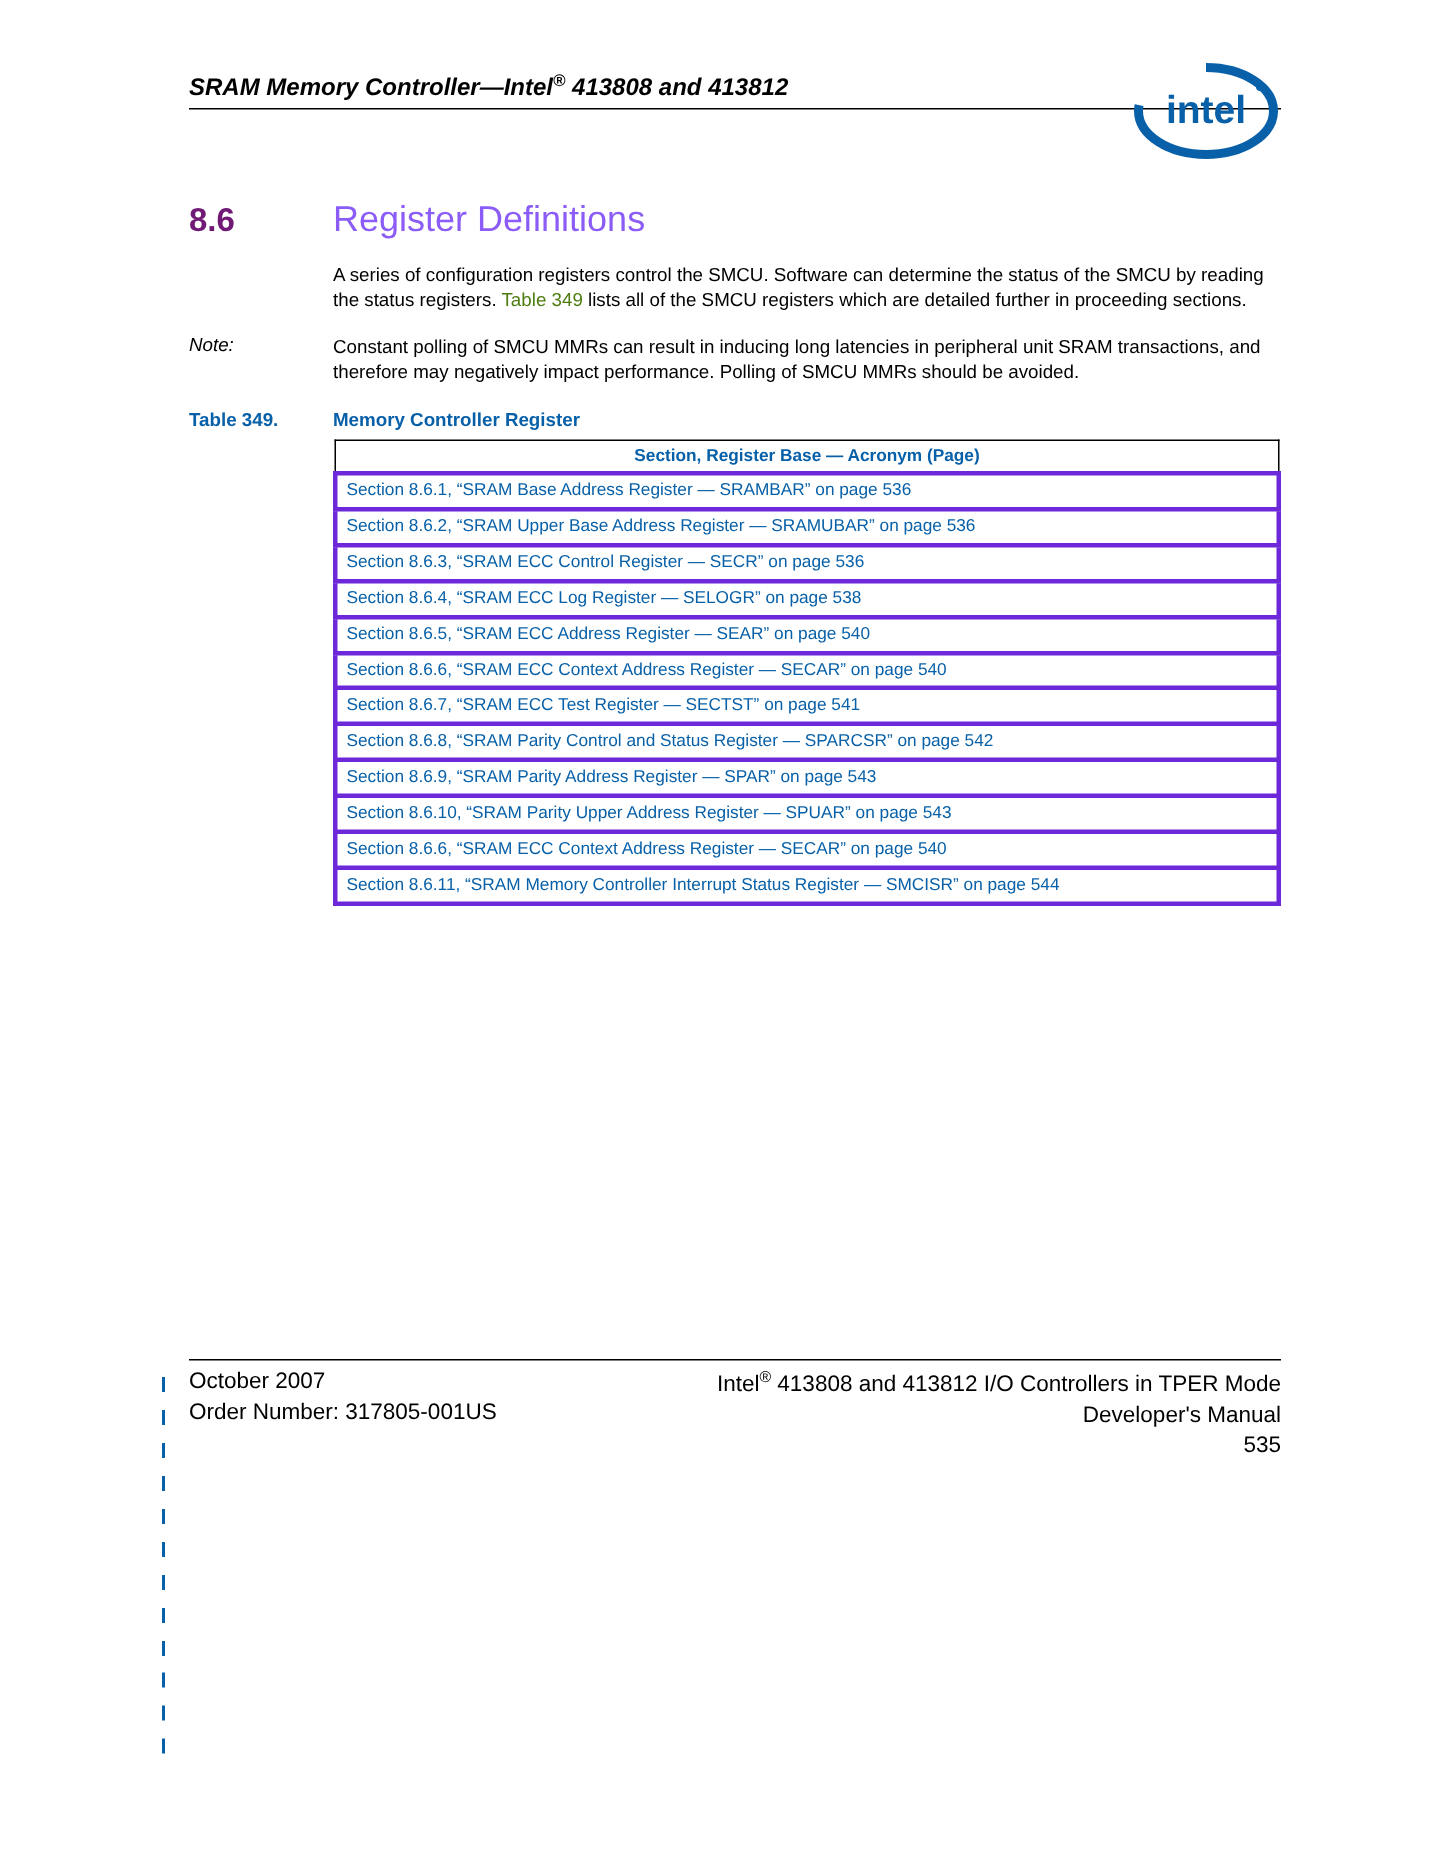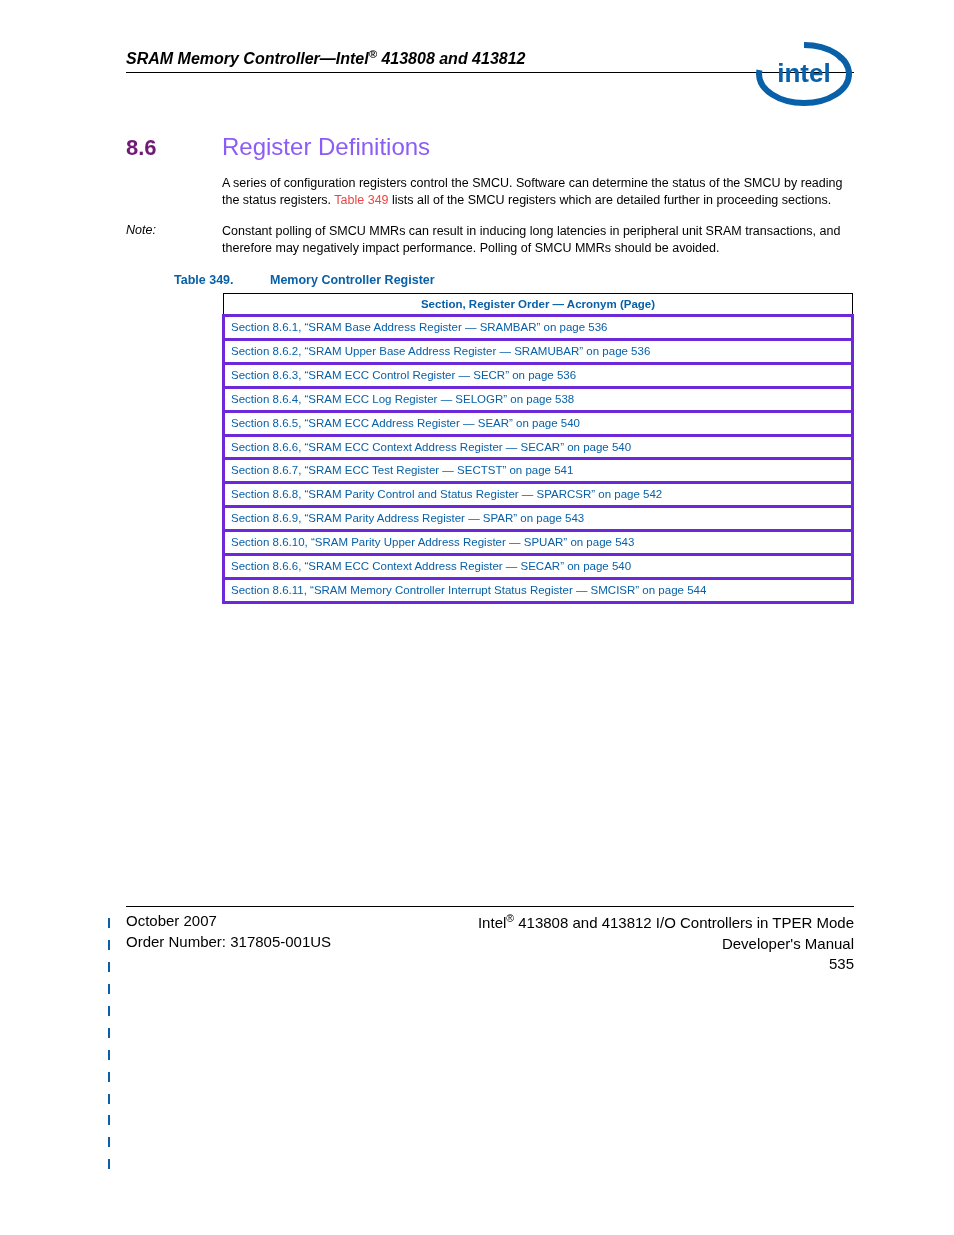--- a/index.html
+++ b/index.html
@@ -72,21 +72,20 @@
     flex: 0 0 96px;
   }
   .note-text {
     font-size: 12.5px;
     line-height: 1.35;
   }
   .table-caption-row {
     display: flex;
     align-items: baseline;
     margin-bottom: 6px;
-    margin-left: 48px;
   }
   .table-caption-label {
     color: #0860a8;
     font-size: 12.5px;
     font-weight: bold;
     width: 96px;
     flex: 0 0 96px;
   }
   .table-caption-title {
     color: #0860a8;
@@ -106,21 +105,21 @@
     text-align: center;
     padding: 4px 6px;
   }
   .reg-table td {
     border: 3px solid #6d28d9;
     font-size: 11.5px;
     color: #0860a8;
     padding: 3px 6px;
     line-height: 1.3;
   }
-  .xref { color: #ef4444; }
+  .xref { color: #4d7c0f; }
   .change-bar-col {
     position: absolute;
     left: 108px;
     width: 2px;
   }
   .cbar {
     position: absolute;
     left: 0;
     width: 2px;
     height: 10px;
@@ -180,21 +179,21 @@
   </div>
 
   <div class="table-caption-row">
     <div class="table-caption-label">Table 349.</div>
     <div class="table-caption-title">Memory Controller Register</div>
   </div>
 
   <table class="reg-table" id="reg-table">
     <thead>
       <tr>
-          <th>Section, Register Order — Acronym (Page)</th>
+          <th>Section, Register Base — Acronym (Page)</th>
         </tr>
     </thead>
     <tbody id="reg-tbody">
         <tr>
           <td>Section 8.6.1, “SRAM Base Address Register — SRAMBAR” on page 536</td>
         </tr>
         <tr>
           <td>Section 8.6.2, “SRAM Upper Base Address Register — SRAMUBAR” on page 536</td>
         </tr>
         <tr>

